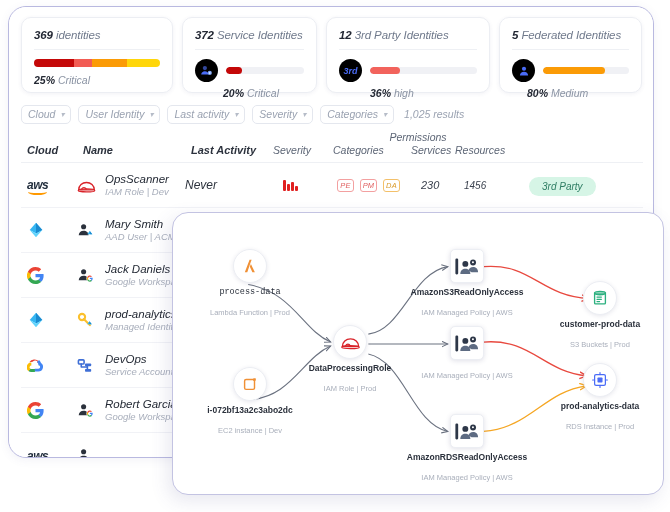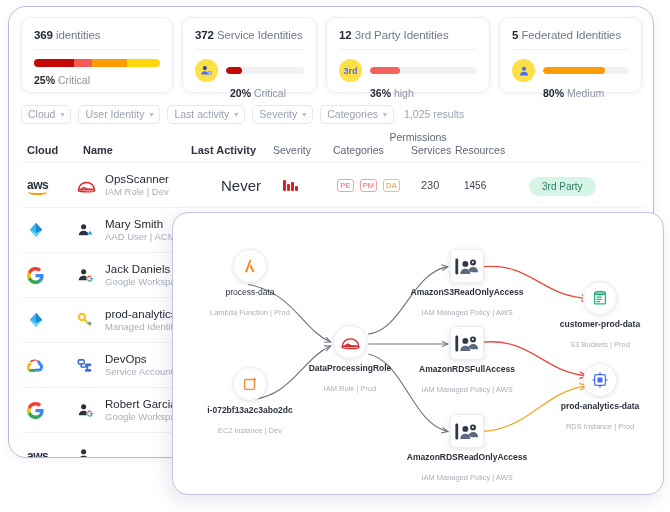--- a/index.html
+++ b/index.html
@@ -14,20 +14,21 @@
   
   .back-panel {
     position: absolute;
     left: 8px; top: 6px;
     width: 646px; height: 452px;
     background: #ffffff;
     border: 1.5px solid #b9b9e0;
     border-radius: 18px;
     box-shadow: 0 2px 10px rgba(90,90,150,.08);
     overflow: hidden;
+    font-style: italic;
   }
   .back-inner { position: absolute; inset: 0; background:#fff; border-radius:17px; }
 
   
   .cards-row {
     position: absolute; left: 12px; top: 10px;
     display: flex; gap: 9px;
   }
   .card {
     background: #fff;
@@ -42,21 +43,21 @@
   .card.w3 { width: 164px; }
   .card.w4 { width: 143px; }
 
   .card-title { font-size: 11.5px; color: #707a8c; white-space: nowrap; letter-spacing:-.1px;}
   .card-title b { color: #222733; font-weight: bold; }
   .card-sep { height:1px; background:#eef0f4; margin: 8px 0 9px 0; }
 
   .card-body { display: flex; align-items: center; gap: 8px; }
   .ico-circle {
     width: 23px; height: 23px; border-radius: 50%;
-    background: #fde047; flex: 0 0 auto;
+    background: #000000; flex: 0 0 auto;
     display:flex; align-items:center; justify-content:center;
     color:#4a6cf7; font-size:9px; font-weight:bold;
   }
   .bar-wrap { flex:1 1 auto; }
   .bar-track {
     height: 7px; border-radius: 4px; background: #f0f1f5; position: relative; overflow:hidden;
   }
   .bar-fill { position:absolute; left:0; top:0; bottom:0; border-radius:4px; }
   .bar-grad {
     height: 8px; border-radius: 4px; overflow:hidden; display:flex;
@@ -98,21 +99,21 @@
     position:relative; height: 45px; border-bottom:1px solid #f1f2f6;
     display:flex; align-items:center;
   }
   .tr:last-child { border-bottom:0; }
   .cell { position:absolute; }
   .c-cloud { left: 6px; width: 42px; display:flex; align-items:center; }
   .c-idico { left: 56px; width: 26px; display:flex; align-items:center;}
   .c-name { left: 84px; }
   .nm { font-size:11.5px; color:#242a35; line-height:1.25; white-space:nowrap;}
   .sub { font-size:9.5px; color:#a8aebb; line-height:1.3; white-space:nowrap;}
-  .c-act { left: 164px; font-size:15px; color:#2c323d;margin-left:36px; }
+  .c-act { left: 164px; font-size:12px; color:#2c323d; }
   .c-sev { left: 262px; }
   .c-cat { left: 316px; display:flex; gap:6px; }
   .c-svc { left: 400px; font-size:11px; color:#3a414e;}
   .c-res { left: 443px; font-size:10px; color:#3a414e;}
   .c-tag { left: 508px; }
 
   .sevbars { display:flex; align-items:flex-end; gap:1.5px; height:12px;}
   .sevbars i { width:2.5px; background:#e02020; display:block; border-radius:1px;}
   .badge-sq {
     width:17px; height:13px; border-radius:3px; border:1px solid #f3a0a0;
@@ -152,21 +153,21 @@
     box-shadow:0 1px 4px rgba(60,60,110,.12);
     display:flex; align-items:center; justify-content:center;
     margin: 0 auto;
   }
   .node-ico.sq {
     border-radius:5px; width:34px; height:34px;
     box-shadow:0 1px 5px rgba(60,60,110,.16);
   }
   .node-lbl { font-size:8.5px; color:#2b313c; margin-top:4px; white-space:nowrap; font-weight:bold;}
   .node-sub { font-size:7.5px; color:#a9afbb; margin-top:11px; white-space:nowrap;}
-  .node-lbl.reg { font-weight:normal; }
+  .node-lbl.reg { font-weight:normal;font-family:Liberation Mono, monospace; }
   svg.edges { position:absolute; inset:0; width:100%; height:100%; }
 </style>
 </head>
 <body>
 
 <div id="root">
 
   <div class="back-panel">
     <div class="back-inner">
 
@@ -195,21 +196,21 @@
                   <circle cx="12" cy="11" r="2.6" fill="#7da2f0"></circle>
                   <circle cx="12" cy="11" r="1" fill="#fff"></circle>
                 </svg>
             </div>
             <div class="bar-wrap">
               <div class="bar-track">
                   <span class="bar-fill" style="width:20%;background:#c40808"></span>
                 </div>
             </div>
           </div>
-          <div class="pct-inline" style="margin-left:35px"><b>20%</b> <span>Critical</span></div>
+          <div class="pct-inline" style="margin-left:28px"><b>20%</b> <span>Critical</span></div>
         </div>
 
         <div class="card w3">
           <div class="card-title"><b>12</b><span> 3rd Party Identities</span></div>
           <div class="card-sep"></div>
           <div class="card-body">
             <div class="ico-circle">
                 <span>3rd</span>
               </div>
             <div class="bar-wrap">
@@ -230,21 +231,21 @@
                   <circle cx="8" cy="5" r="2.8" fill="#4a6cf7"></circle>
                   <path d="M2.5 14c0-3 2.5-5 5.5-5s5.5 2 5.5 5z" fill="#4a6cf7"></path>
                 </svg>
             </div>
             <div class="bar-wrap">
               <div class="bar-track">
                   <span class="bar-fill" style="width:72%;background:#fb9b06"></span>
                 </div>
             </div>
           </div>
-          <div class="pct-inline" style="margin-left:31px"><b>80%</b> <span>Medium</span></div>
+          <div class="pct-inline" style="margin-left:15px"><b>80%</b> <span>Medium</span></div>
         </div>
       </div>
 
       <div class="filter-bar">
         <div class="chip">
             <span>Cloud</span>
             <span class="cv">▾</span>
           </div>
         <div class="chip">
             <span>User Identity</span>
@@ -531,21 +532,20 @@
       <div class="node-ico sq">
         <svg width="26" height="19" viewBox="0 0 28 20">
             <rect x="1.5" y="1.5" width="3" height="17" rx="1.2" fill="#2d3748"></rect>
             <circle cx="12.2" cy="7.2" r="3.2" fill="#2d3748"></circle>
             <path d="M6.8 18c0-3.6 2.5-5.6 5.4-5.6s5.4 2 5.4 5.6z" fill="#5d6b82"></path>
             <circle cx="20.5" cy="5.6" r="3.2" fill="#2d3748"></circle>
             <path d="M15.5 14.4c.6-2.4 2.6-3.8 5-3.8 2.9 0 5.4 2 5.4 5.6h-7" fill="#5d6b82"></path>
             <circle cx="20.4" cy="5.5" r="1.1" fill="#fff"></circle>
           </svg>
       </div>
-      <div class="node-lbl">AmazonRDSFullAccess</div>
       <div class="node-sub">IAM Managed Policy | AWS</div>
     </div>
 
     <div class="node" style="left:216px; top:201px; width:156px;">
       <div class="node-ico sq">
         <svg width="26" height="19" viewBox="0 0 28 20">
             <rect x="1.5" y="1.5" width="3" height="17" rx="1.2" fill="#2d3748"></rect>
             <circle cx="12.2" cy="7.2" r="3.2" fill="#2d3748"></circle>
             <path d="M6.8 18c0-3.6 2.5-5.6 5.4-5.6s5.4 2 5.4 5.6z" fill="#5d6b82"></path>
             <circle cx="20.5" cy="5.6" r="3.2" fill="#2d3748"></circle>

